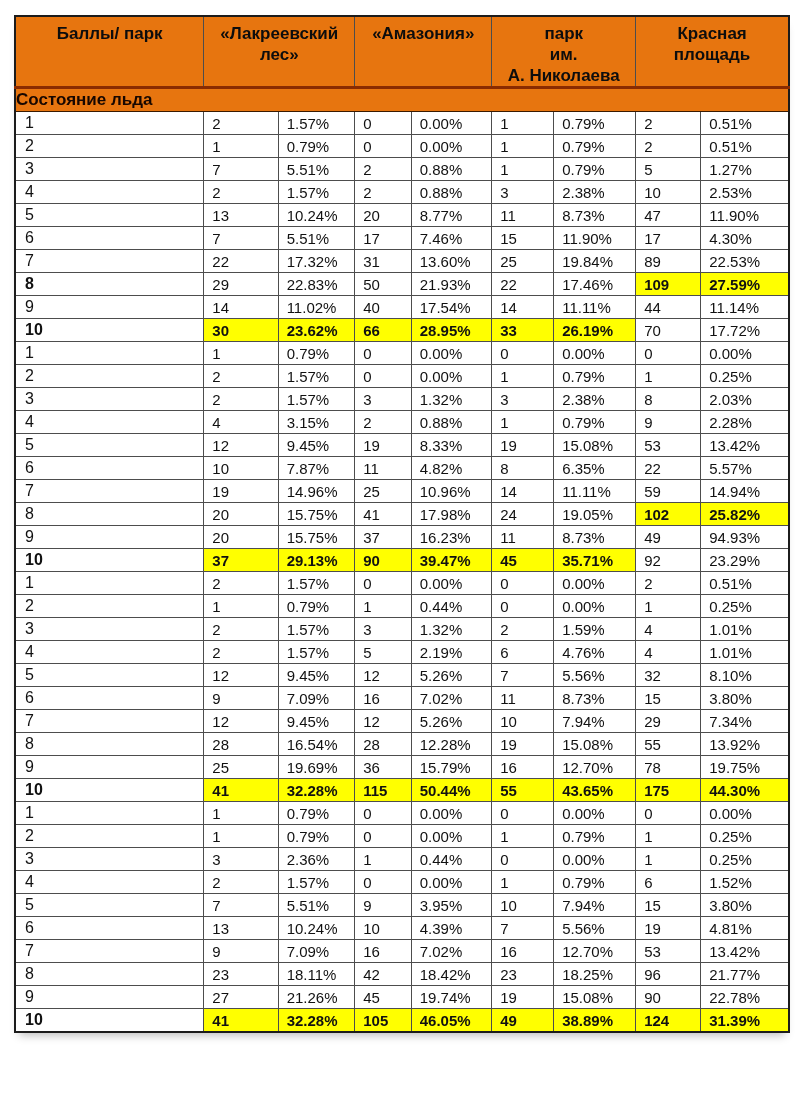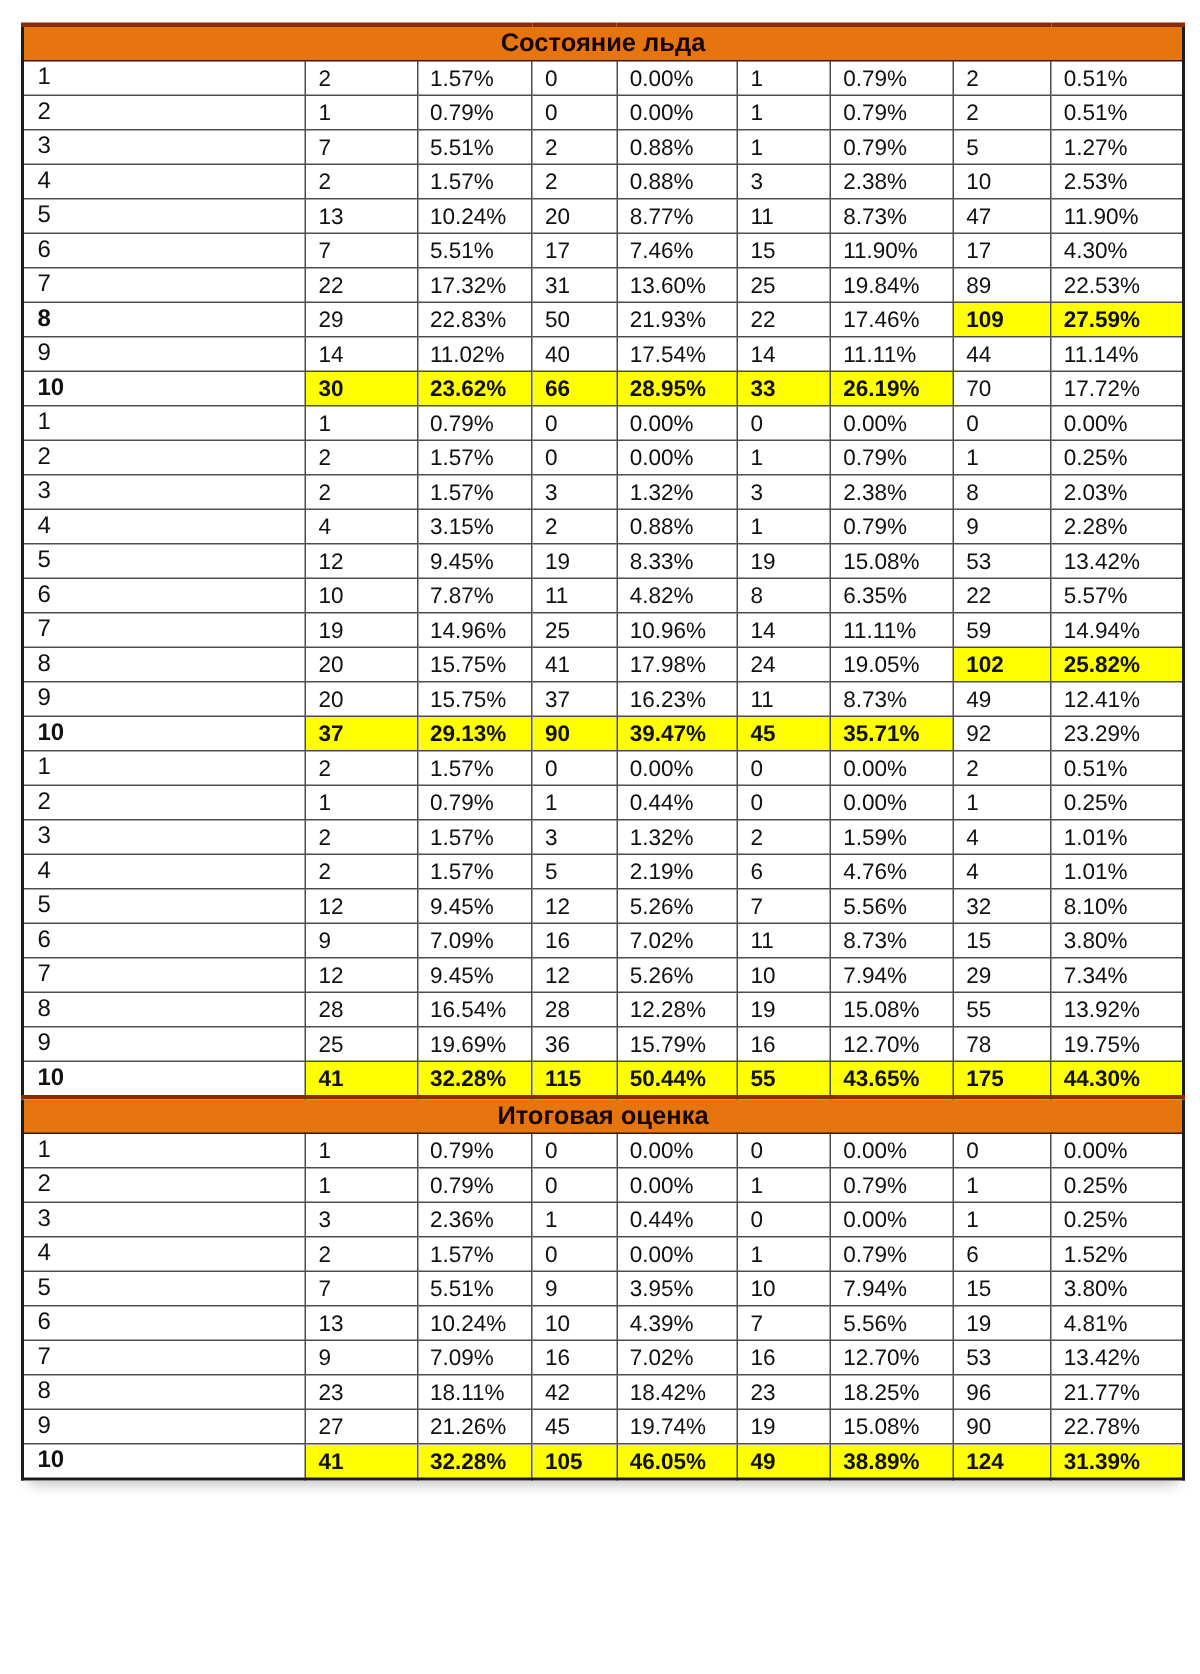--- a/index.html
+++ b/index.html
@@ -55,21 +55,20 @@
     background: #ffffff;
   }
   tr.sub td.corner-empty { padding: 0; }
   
   td.band {
     background: var(--orange);
     border-top: 3px solid var(--band-border);
     border-bottom: 1px solid #3a1a00;
     font-weight: bold;
     font-size: 17px;
-    text-align: center;
     height: 23px;
     padding: 1px 0;
     color: #170700;
   }
   
   tbody td.score {
     font-size: 16px;
     padding: 2px 0 2px 9px;
     height: 22.6px;
   }
@@ -91,20 +90,31 @@
       <col style="width:9.6%">
         <col style="width:9.9%">
       <col style="width:7.3%">
         <col style="width:10.4%">
       <col style="width:8.0%">
         <col style="width:10.6%">
       <col style="width:8.4%">
         <col style="width:11.4%">
     </colgroup>
     <thead>
+      <tr>
+        <th class="hdr">Баллы/ парк</th>
+        <th class="hdr" colspan="2">«Лакреевский
+лес»</th>
+        <th class="hdr" colspan="2">«Амазония»</th>
+        <th class="hdr" colspan="2">парк
+им.
+А. Николаева</th>
+        <th class="hdr" colspan="2">Красная
+площадь</th>
+      </tr>
     </thead>
     <tbody id="table-body">
         <tr>
           <td colspan="9" class="band">Состояние льда</td>
         </tr>
         <tr>
           <td class="score">1</td>
           <td class="num">2</td>
           <td class="pct">1.57%</td>
           <td class="num">0</td>
@@ -303,21 +313,21 @@
         </tr>
         <tr>
           <td class="score">9</td>
           <td class="num">20</td>
           <td class="pct">15.75%</td>
           <td class="num">37</td>
           <td class="pct">16.23%</td>
           <td class="num">11</td>
           <td class="pct">8.73%</td>
           <td class="num">49</td>
-          <td class="pct">12.41%</td>
+          <td class="pct">94.93%</td>
         </tr>
         <tr>
           <td class="score b">10</td>
           <td class="num hl">37</td>
           <td class="pct hl">29.13%</td>
           <td class="num hl">90</td>
           <td class="pct hl">39.47%</td>
           <td class="num hl">45</td>
           <td class="pct hl">35.71%</td>
           <td class="num">92</td>
@@ -427,23 +437,20 @@
           <td class="num hl">41</td>
           <td class="pct hl">32.28%</td>
           <td class="num hl">115</td>
           <td class="pct hl">50.44%</td>
           <td class="num hl">55</td>
           <td class="pct hl">43.65%</td>
           <td class="num hl">175</td>
           <td class="pct hl">44.30%</td>
         </tr>
         <tr>
-          <td colspan="9" class="band">Итоговая оценка</td>
-        </tr>
-        <tr>
           <td class="score">1</td>
           <td class="num">1</td>
           <td class="pct">0.79%</td>
           <td class="num">0</td>
           <td class="pct">0.00%</td>
           <td class="num">0</td>
           <td class="pct">0.00%</td>
           <td class="num">0</td>
           <td class="pct">0.00%</td>
         </tr>

